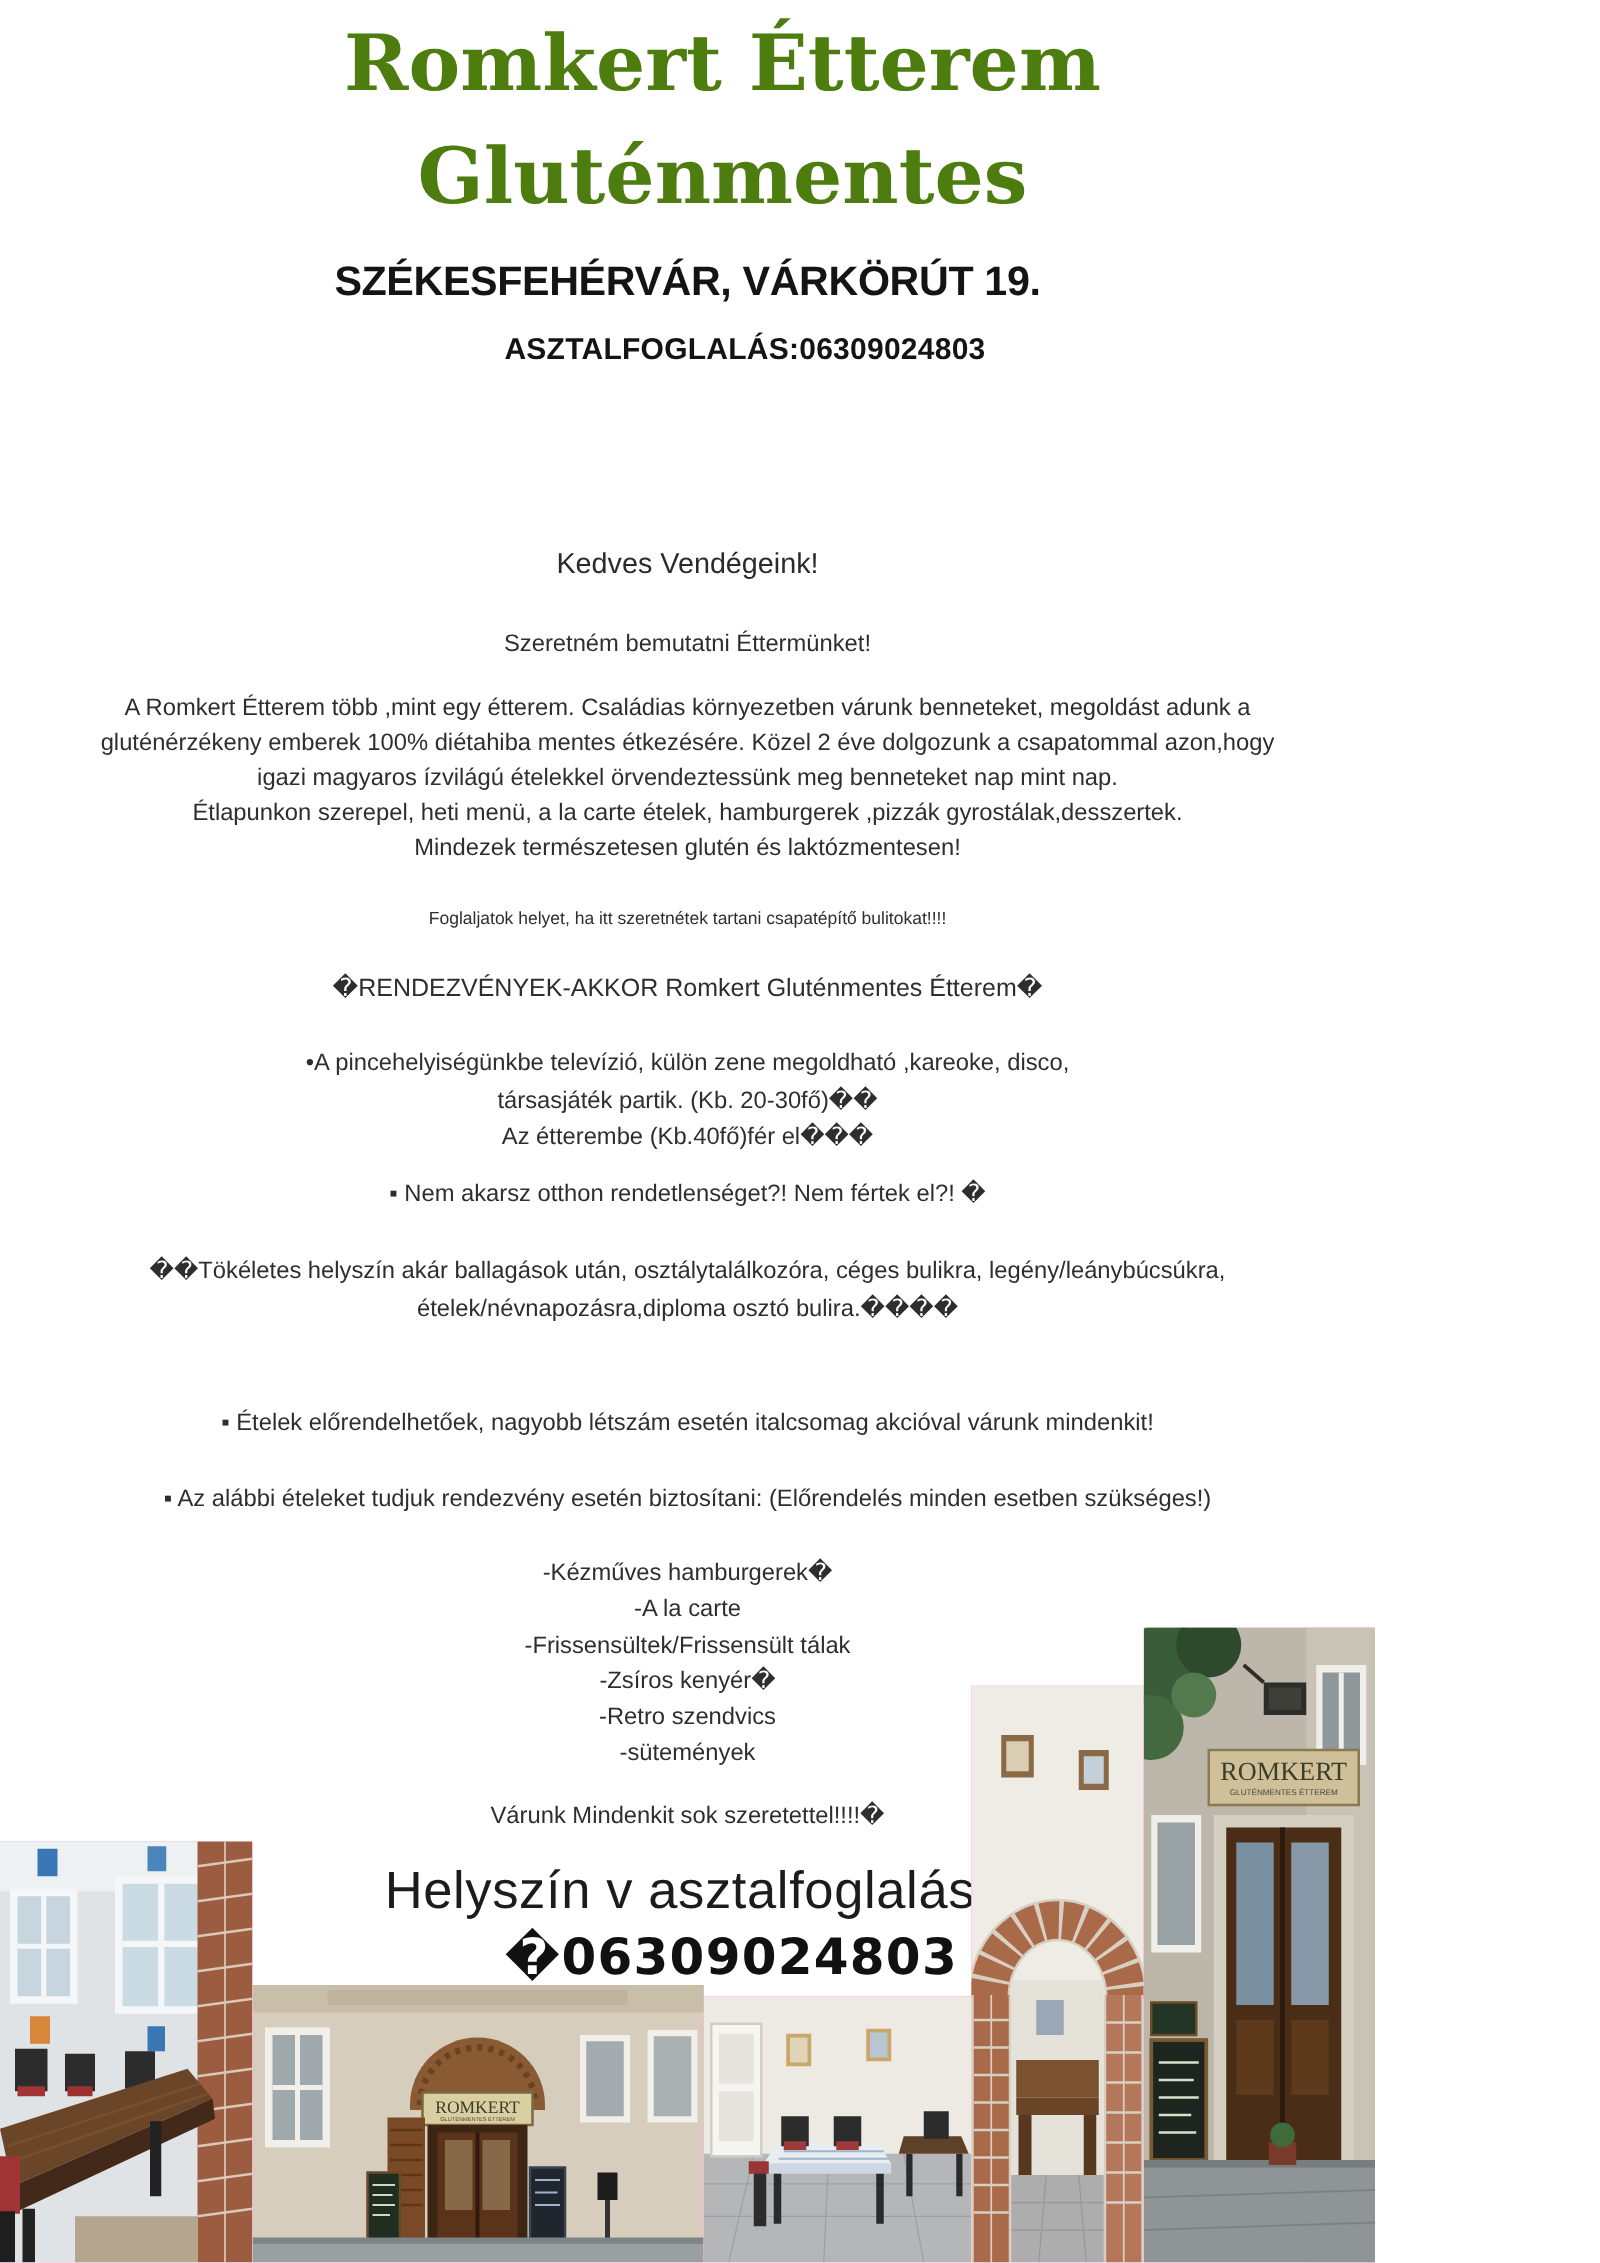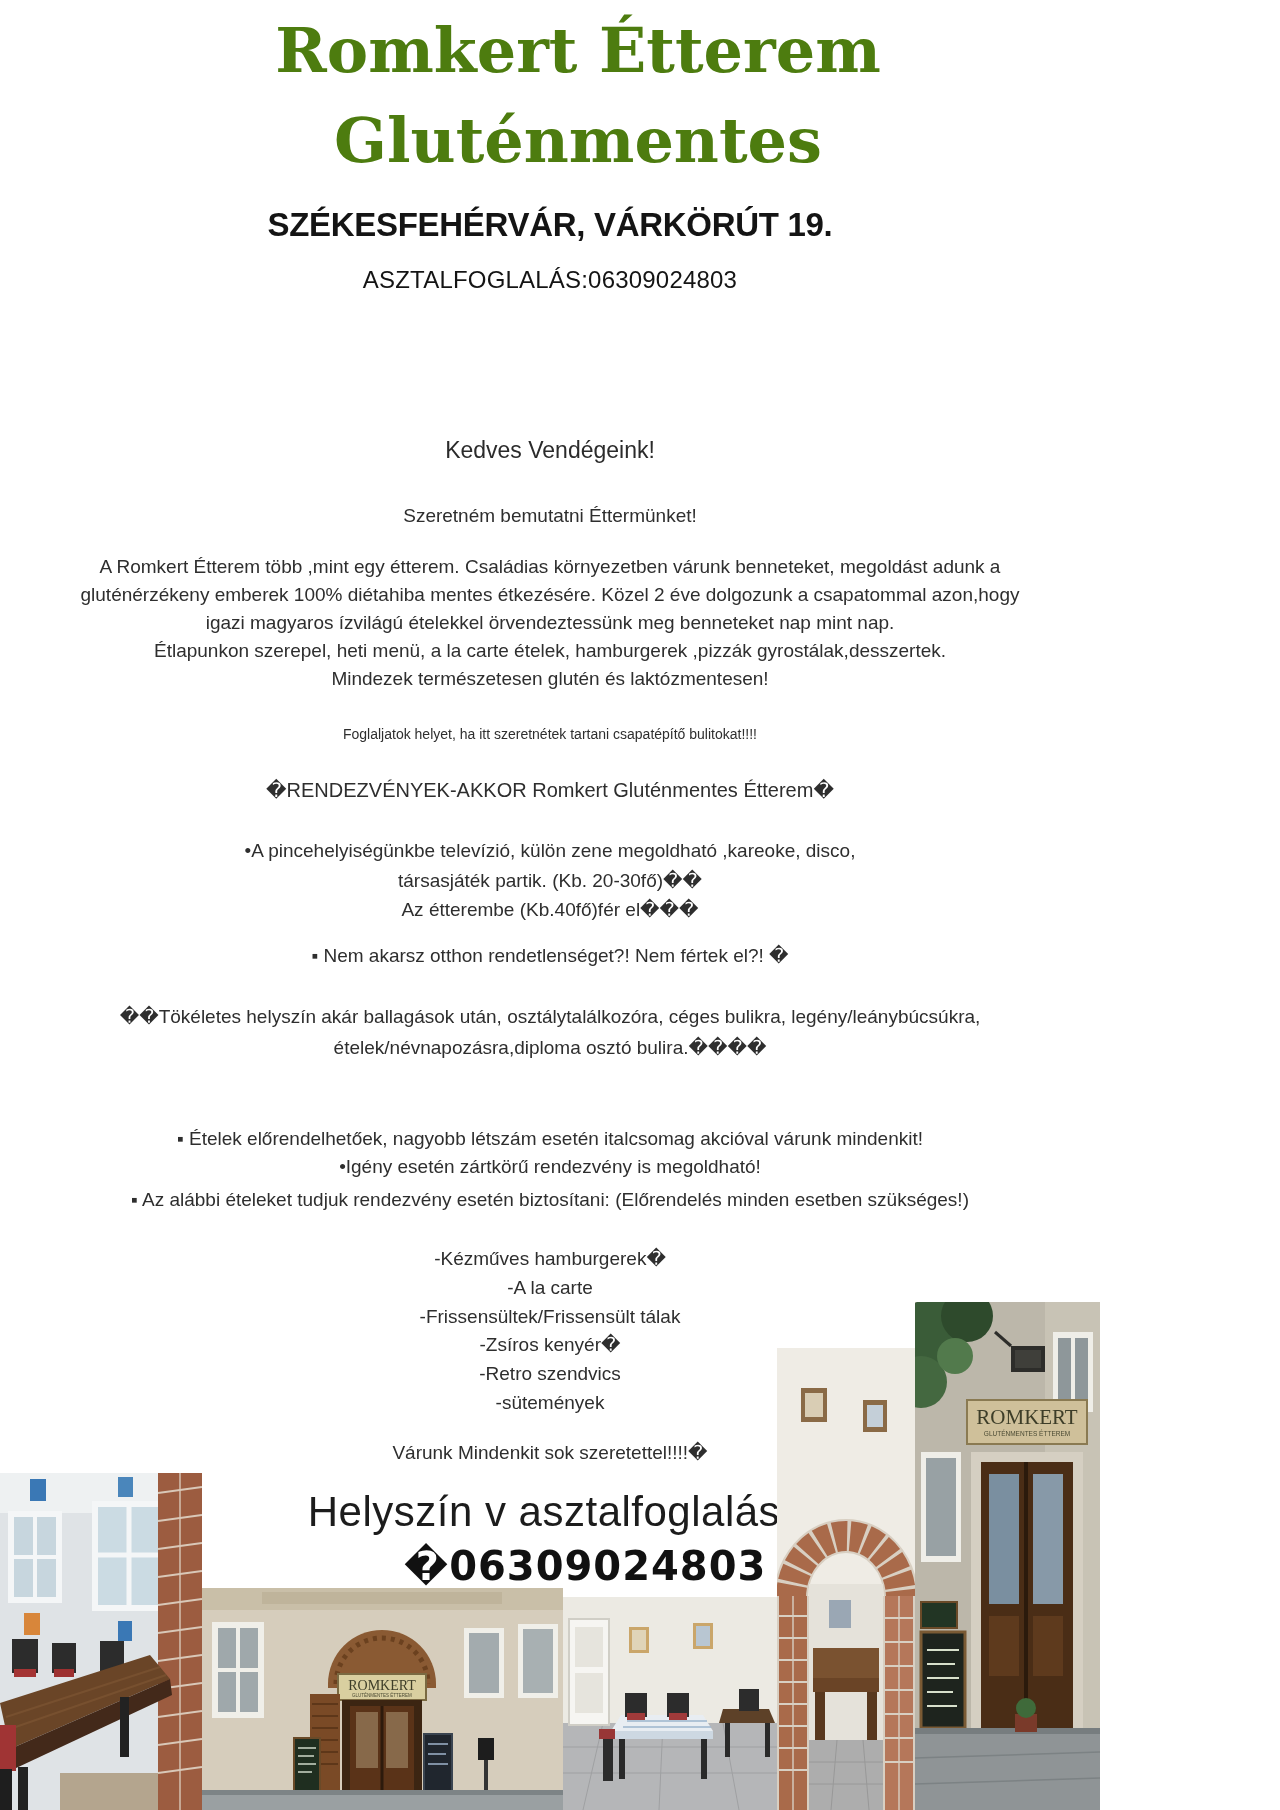--- a/index.html
+++ b/index.html
@@ -7,21 +7,21 @@
     width:1280px;height:1810px;position:relative;background:#ffffff;
     font-family:"Liberation Sans","DejaVu Sans",sans-serif;color:#2e2e2e;
     overflow:hidden;
   }
   .abs{position:absolute;}
   .col{left:0;width:1100px;text-align:center;}
   .title-wrap{left:0;width:1156px;text-align:center;top:6px;
     font-family:"DejaVu Serif","Liberation Serif",serif;font-weight:700;
     font-size:62px;line-height:90px;color:#4d7c0f;}
   .address{top:206px;font-size:33px;font-weight:900;color:#141414;letter-spacing:-0.3px;}
-  .reservation{top:266px;font-size:24px;font-weight:400;color:#141414;letter-spacing:0.2px;}
+  .reservation{top:266px;font-size:24px;font-weight:700;color:#141414;letter-spacing:0.2px;padding-left:46px;}
   .greeting{top:437px;font-size:23px;color:#2b2b2b;}
   .subtitle{top:505px;font-size:19px;}
   .para{top:553px;font-size:19px;line-height:28px;}
   .invite{top:726px;font-size:14px;}
   .banner{top:778px;font-size:20px;}
   .venue{top:836px;font-size:19px;line-height:29.5px;}
   .nomess{top:944px;font-size:19px;}
   .occasions{top:1001px;font-size:19px;line-height:31px;}
   .preorder{top:1081px;font-size:19px;line-height:28px;margin-top:44px;}
   .menu-intro{top:1189px;font-size:19px;}
@@ -70,21 +70,20 @@
 
 <div class="abs col nomess">▪ Nem akarsz otthon rendetlenséget?! Nem fértek el?! �</div>
 
 <div class="abs col occasions">
   <div>��Tökéletes helyszín akár ballagások után, osztálytalálkozóra, céges bulikra, legény/leánybúcsúkra,</div>
   <div>ételek/névnapozásra,diploma osztó bulira.����</div>
 </div>
 
 <div class="abs col preorder">
   <div>▪ Ételek előrendelhetőek, nagyobb létszám esetén italcsomag akcióval várunk mindenkit!</div>
-  <div>•Igény esetén zártkörű rendezvény is megoldható!</div>
 </div>
 
 <div class="abs col menu-intro">▪ Az alábbi ételeket tudjuk rendezvény esetén biztosítani: (Előrendelés minden esetben szükséges!)</div>
 
 <div class="abs col menu-list">
   <div>-Kézműves hamburgerek�</div>
   <div>-A la carte</div>
   <div>-Frissensültek/Frissensült tálak</div>
   <div>-Zsíros kenyér�</div>
   <div>-Retro szendvics</div>

